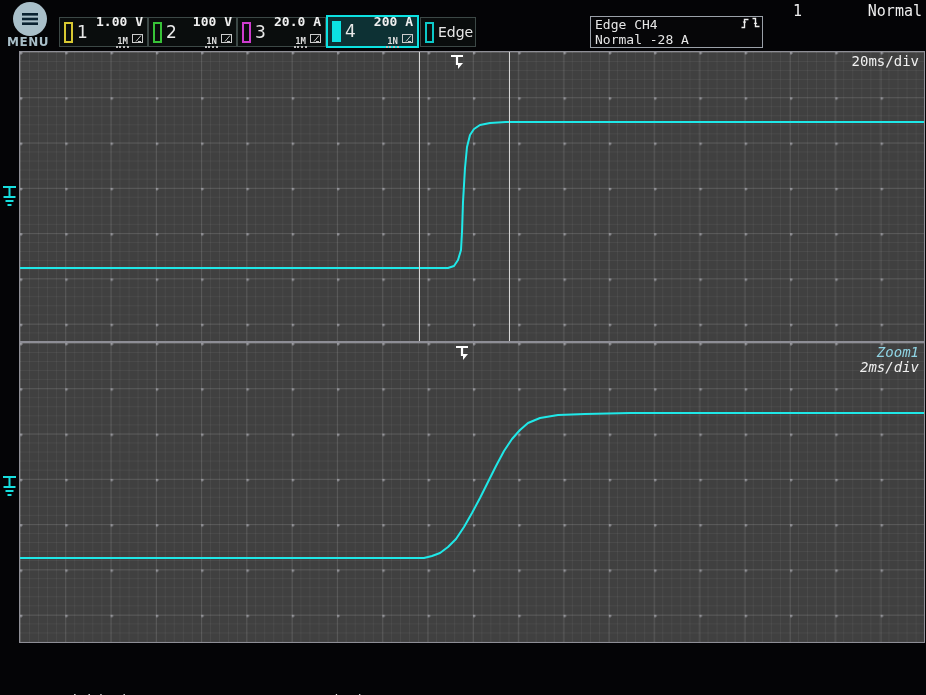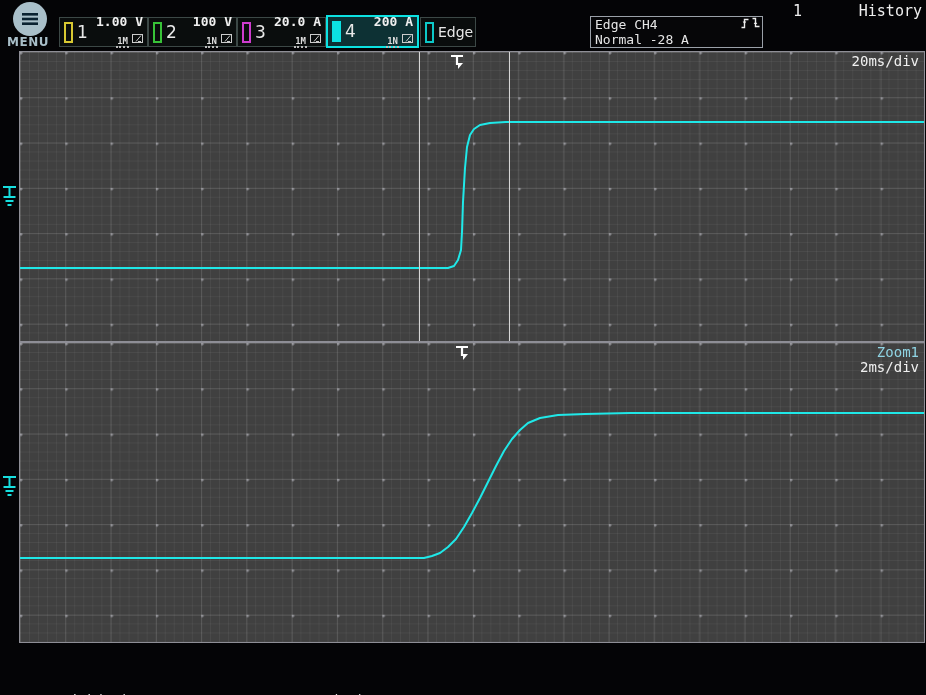--- a/index.html
+++ b/index.html
@@ -129,21 +129,21 @@
       </span>
     </span>
   </div>
 
   <div class="chbox" style="left:420px;width:56px;">
     <span class="ch-ind" id="logic-ind" style="border-color: rgb(12, 200, 200);"></span>
     <span class="logic-label">Edge</span>
   </div>
 
   <div class="toprow" style="left:793px;">1</div>
-  <div class="toprow" style="right:4px;">History</div>
+  <div class="toprow" style="right:4px;">Normal</div>
 
   <div class="panel" style="left:590px;width:173px;">
     <div class="row">
       <span style="display:flex;align-items:center;gap:5px;">
         <span>Edge CH4</span>
         <span>
           <svg width="20" height="12" viewBox="0 0 20 12">
             <path d="M0.5,10.5 h3 v-8 h4" fill="none" stroke="#eee" stroke-width="1.4"></path>
             <path d="M3.5,6 l-1.8,2.6 h3.6 z" fill="#eee" transform="rotate(180 3.5 6.5)"></path>
             <path d="M11.5,1.5 h3 v8 h4" fill="none" stroke="#eee" stroke-width="1.4"></path>
@@ -165,21 +165,21 @@
       <svg width="15" height="16" viewBox="0 0 15 16">
         <path d="M1,2 h12 M7,2 v9" stroke="#fff" stroke-width="2.2" fill="none"></path>
         <path d="M8,9 h5 l-5,6 z" fill="#fff"></path>
       </svg>
     </div>
     <svg class="trace" viewBox="0 0 904 289" preserveAspectRatio="none">
       <polyline fill="none" stroke-width="2" stroke-linejoin="round" stroke-linecap="round" points="0,216 428,216 434,214 438,208 441,198 442,180 443,150 445,116 447,95 450,83 454,77 460,73 470,71 486,70 904,70" stroke="#1fe8e8"></polyline>
     </svg>
   </div>
 
-  <div class="grat" style="top:342px;height:301px;">
+  <div class="grat" style="top:342px;height:301px;font-style:italic;">
     <div class="grid"></div>
     <div class="zoom1-label">Zoom1</div>
     <div class="tb-label2">2ms/div</div>
     <div class="tmark" style="left:435px;top:2px;">
       <svg width="15" height="16" viewBox="0 0 15 16">
         <path d="M1,2 h12 M7,2 v9" stroke="#fff" stroke-width="2.2" fill="none"></path>
         <path d="M8,9 h5 l-5,6 z" fill="#fff"></path>
       </svg>
     </div>
     <svg class="trace" viewBox="0 0 904 299" preserveAspectRatio="none">

